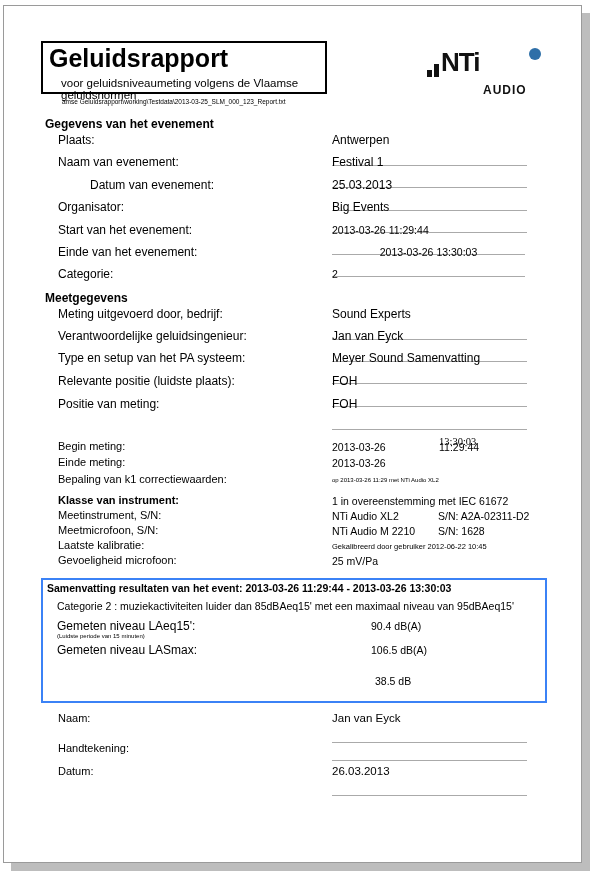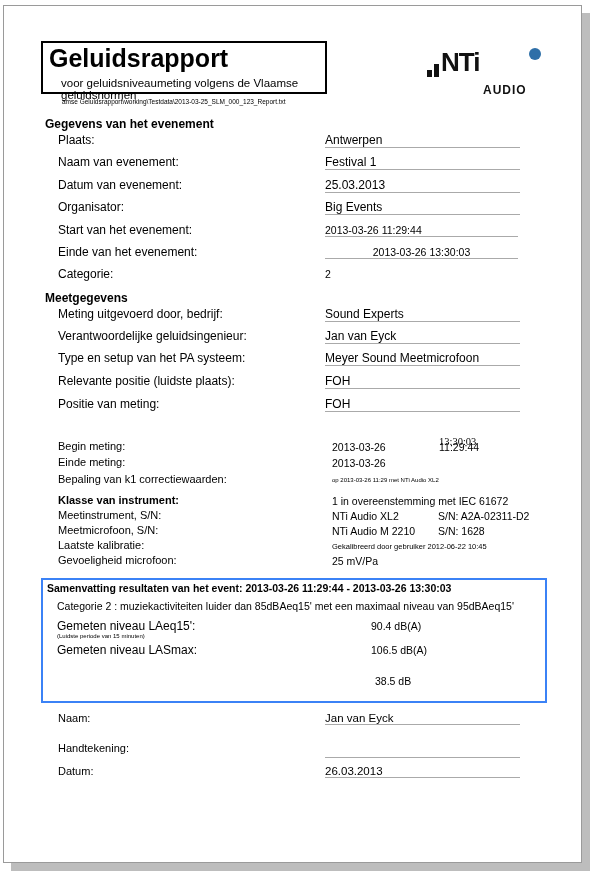--- a/index.html
+++ b/index.html
@@ -18,21 +18,21 @@
     .logo .bar { position: absolute; background: #111; bottom: 26px; }
     .logo .b1 { left: 2px; width: 5px; height: 7px; }
     .logo .b2 { left: 9px; width: 5px; height: 13px; }
     .logo .nti { position: absolute; left: 16px; top: 0px; font-size: 26px; font-weight: bold; letter-spacing: -1px; line-height: 34px; color: #111; }
     .logo .dot { position: absolute; left: 104px; top: 3px; width: 12px; height: 12px; border-radius: 50%; background: #2e6fa8; }
     .logo .audio { position: absolute; left: 58px; top: 38px; font-size: 12px; font-weight: bold; letter-spacing: 1px; color: #111; }
 
     .section-h { position: absolute; left: 45px; font-size: 12px; font-weight: bold; }
     .lbl { position: absolute; left: 58px; font-size: 12px; white-space: nowrap; }
     .lbl.small { font-size: 11px; }
-    .val { position: absolute; left: 325px; width: 195px; font-size: 12px; white-space: nowrap; border-bottom: 1px solid #aaa; padding-bottom: 0; }
+    .val { position: absolute; left: 332px; width: 195px; font-size: 12px; white-space: nowrap; border-bottom: 1px solid #aaa; padding-bottom: 18px; }
     .val.noline { border-bottom: none; }
     .val.dt { font-size: 10.5px; }
     .txt { position: absolute; font-size: 10.5px; white-space: nowrap; }
     .tiny { position: absolute; font-size: 6px; white-space: nowrap; }
 
     .summary-box { position: absolute; left: 41px; top: 578px; width: 506px; height: 125px; border: 2px solid #3b82f6; }
     .summary-box .sh { position: absolute; left: 4px; top: 2px; font-size: 10.5px; font-weight: bold; white-space: nowrap; }
     .summary-box .cat { position: absolute; left: 14px; top: 20px; font-size: 10.5px; white-space: nowrap; }
     .summary-box .ml { position: absolute; left: 14px; font-size: 12px; white-space: nowrap; }
     .summary-box .mv { position: absolute; left: 328px; font-size: 10.5px; white-space: nowrap; }
@@ -61,21 +61,21 @@
 </div>
 
 <div class="section-h" style="top:117px;">Gegevens van het evenement</div>
 
 <div class="lbl" style="top:133px;">Plaats:</div>
 <div class="val" style="top:133px;">Antwerpen</div>
 
 <div class="lbl" style="top:155px;">Naam van evenement:</div>
 <div class="val" style="top:155px;">Festival 1</div>
 
-<div class="lbl" style="top:178px;">Datum van evenement:</div>
+<div class="lbl" style="top:178px;margin-left:32px;">Datum van evenement:</div>
 <div class="val" style="top:178px;">25.03.2013</div>
 
 <div class="lbl" style="top:200px;">Organisator:</div>
 <div class="val" style="top:200px;">Big Events</div>
 
 <div class="lbl" style="top:223px;">Start van het evenement:</div>
 <div class="val dt" style="top:224px; width:193px;">2013-03-26 11:29:44</div>
 
 <div class="lbl" style="top:245px;">Einde van het evenement:</div>
 <div class="val dt" style="top:246px; width:193px;text-align:center;">2013-03-26 13:30:03</div>
@@ -85,21 +85,21 @@
 
 <div class="section-h" style="top:291px;">Meetgegevens</div>
 
 <div class="lbl" style="top:307px;">Meting uitgevoerd door, bedrijf:</div>
 <div class="val" style="top:307px;">Sound Experts</div>
 
 <div class="lbl" style="top:329px;">Verantwoordelijke geluidsingenieur:</div>
 <div class="val" style="top:329px;">Jan van Eyck</div>
 
 <div class="lbl" style="top:351px;">Type en setup van het PA systeem:</div>
-<div class="val" style="top:351px;">Meyer Sound Meetmicrofoon</div>
+<div class="val" style="top:351px;">Meyer Sound Samenvatting</div>
 
 <div class="lbl" style="top:374px;">Relevante positie (luidste plaats):</div>
 <div class="val" style="top:374px;">FOH</div>
 
 <div class="lbl" style="top:397px;">Positie van meting:</div>
 <div class="val" style="top:397px;">FOH</div>
 
 <div class="lbl small" style="top:440px;">Begin meting:</div>
 <div class="txt" style="left:332px; top:441px;">2013-03-26</div>
 <div class="txt" style="left:439px; top:441px;">11:29:44</div>

